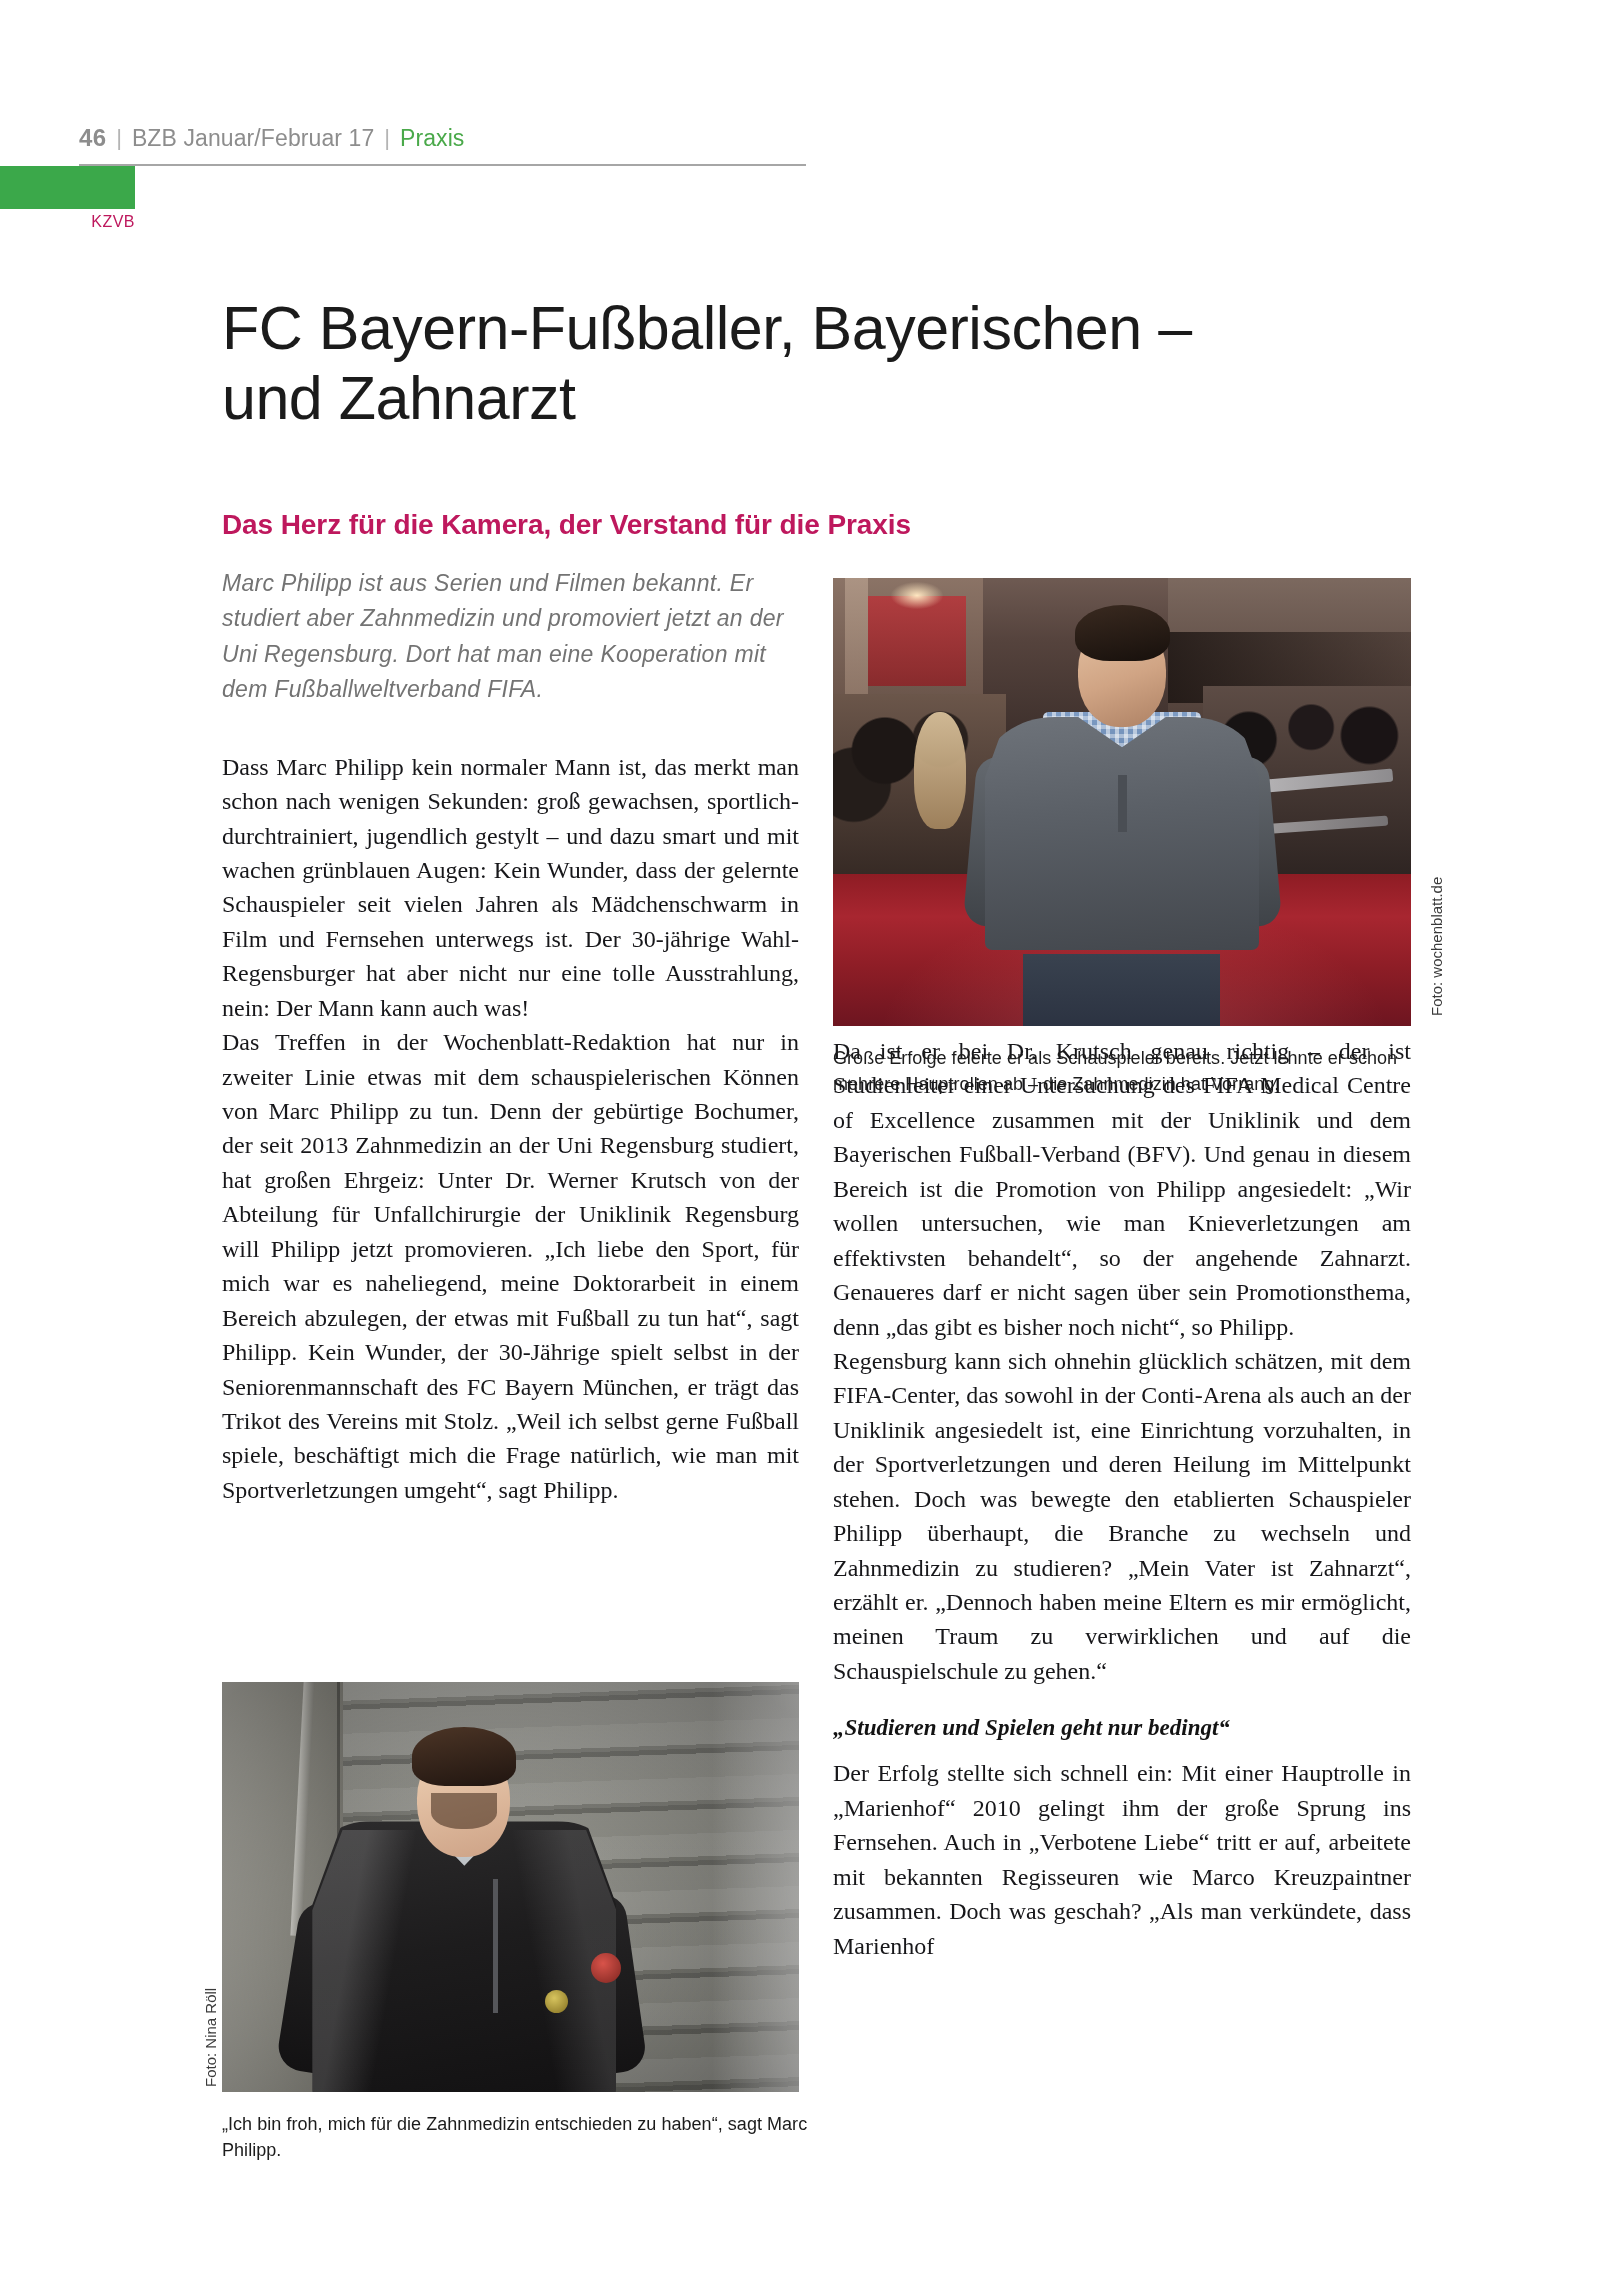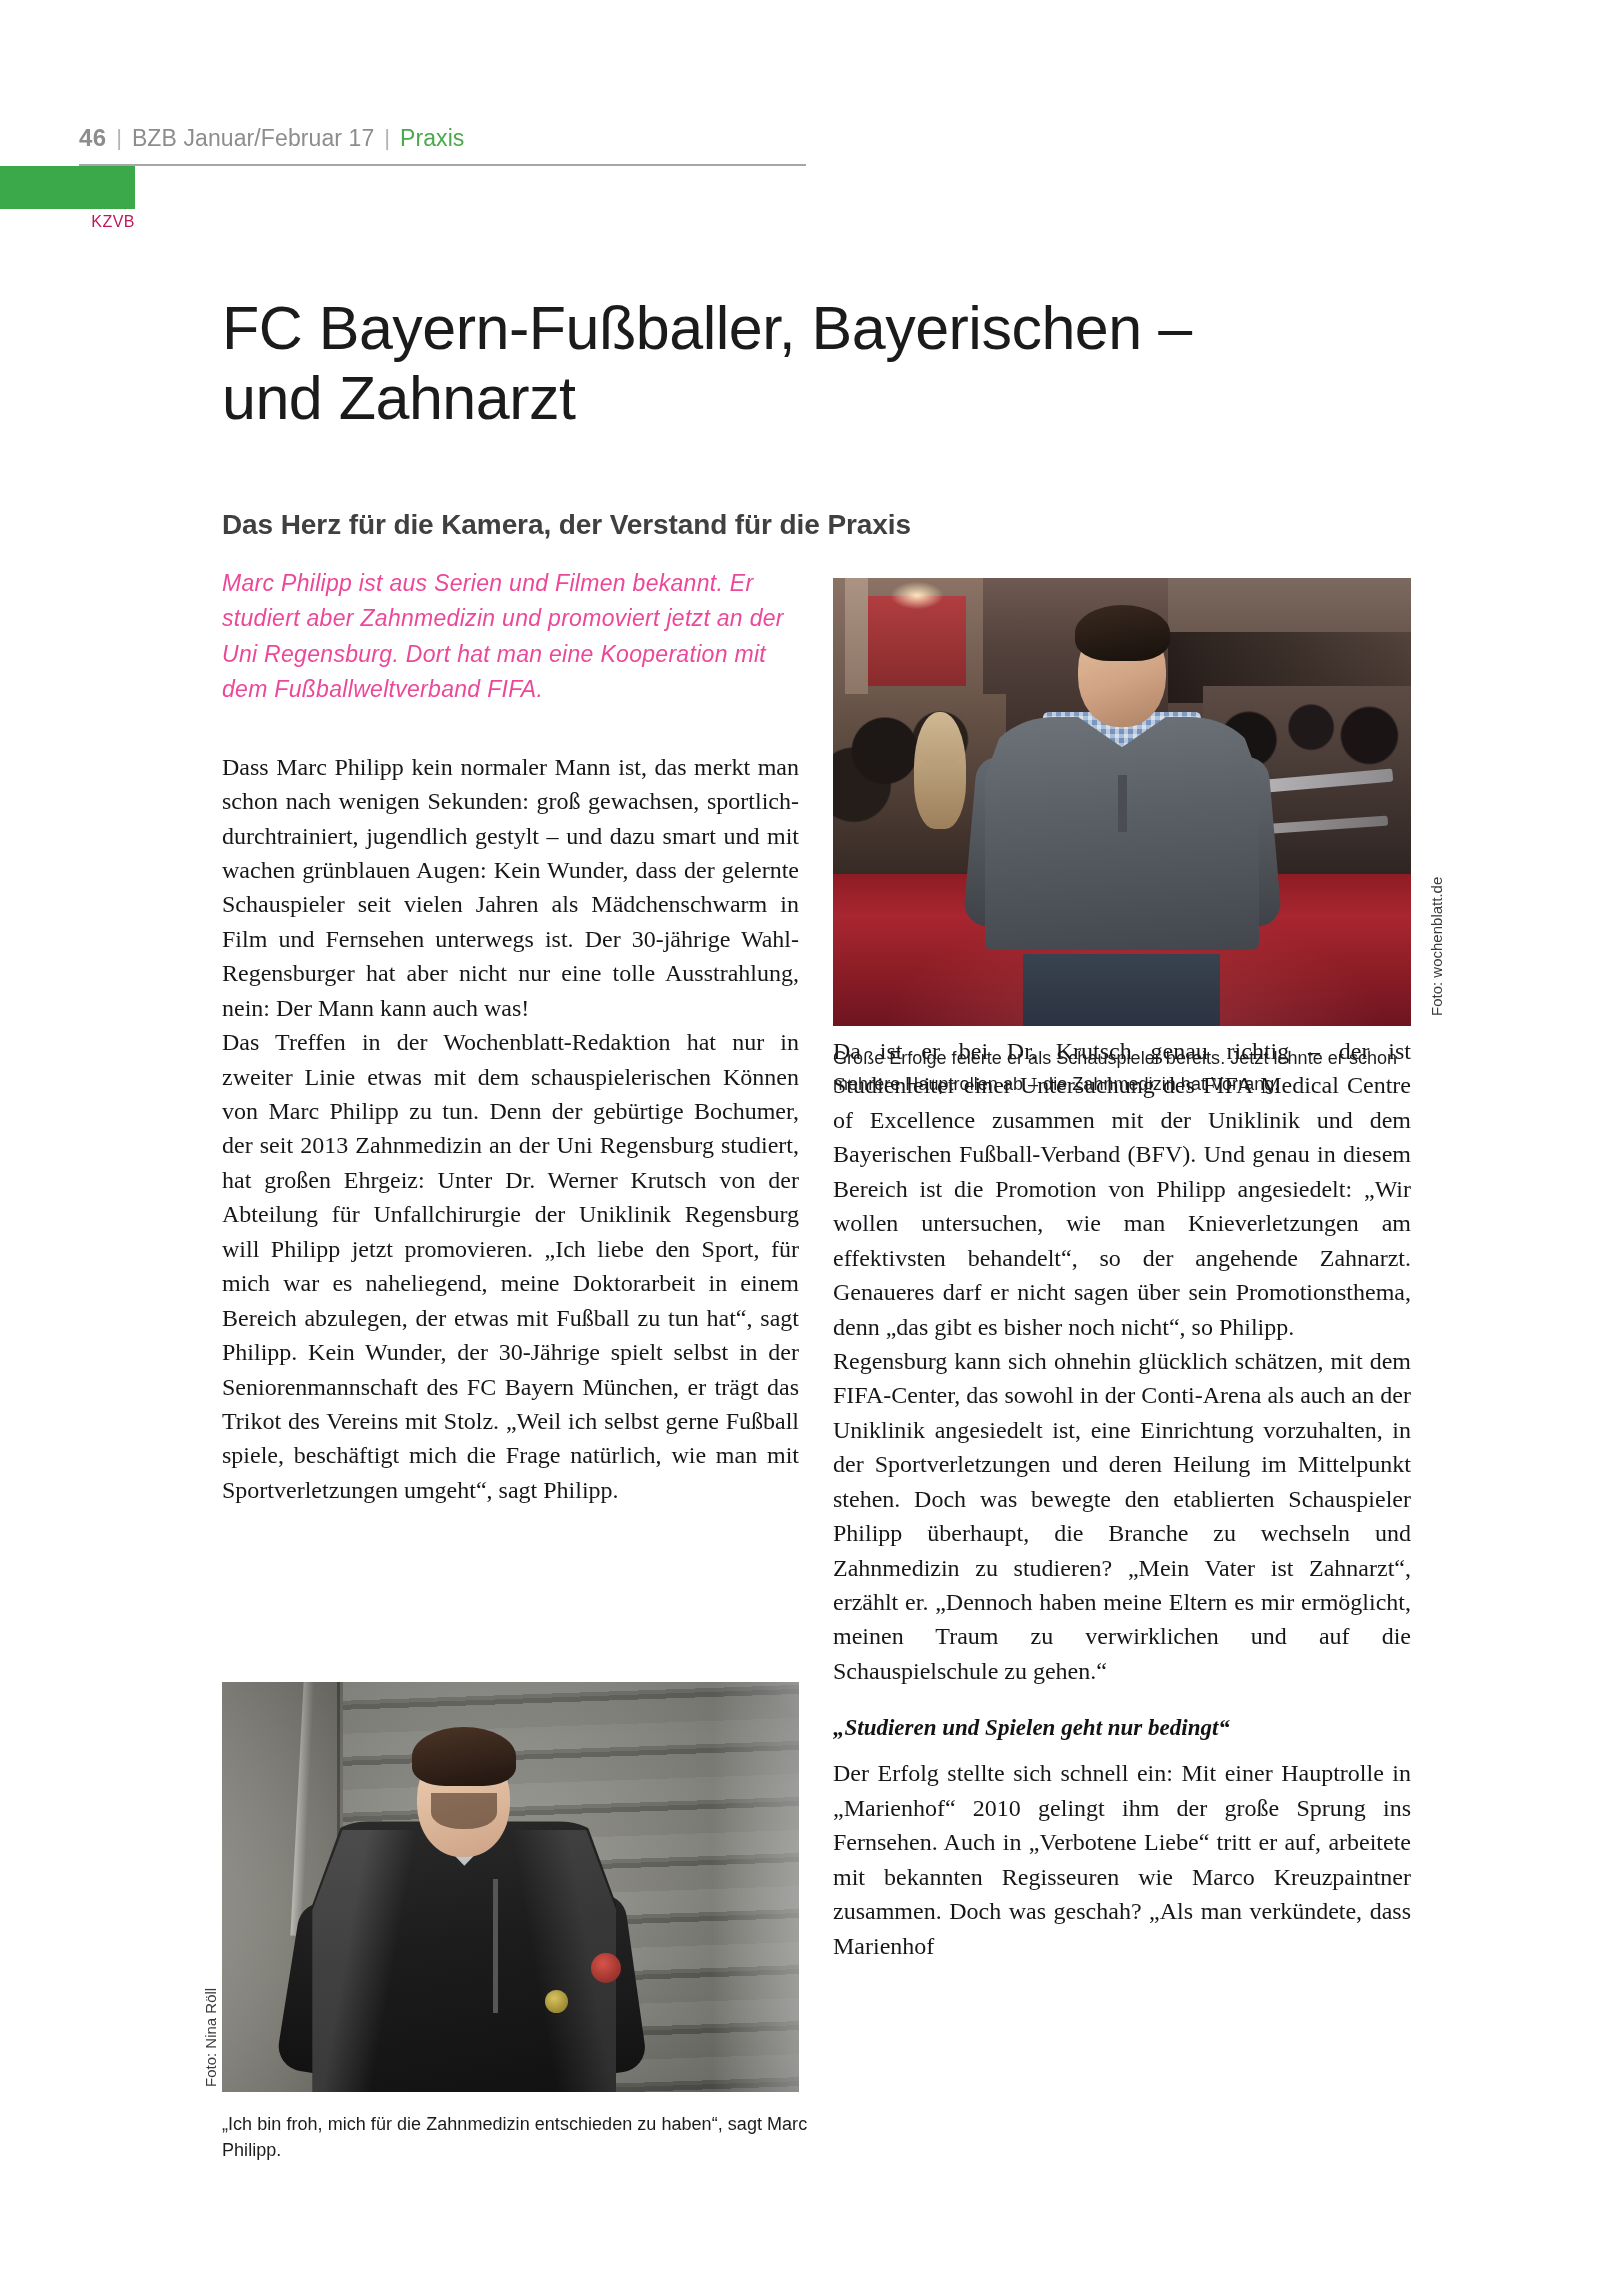--- a/index.html
+++ b/index.html
@@ -82,41 +82,41 @@
     font-weight: 400;
     color: #1b1b1b;
     letter-spacing: -0.5px;
   }
   .subhead {
     position: absolute;
     left: 222px; top: 509px;
     width: 1182px;
     font-size: 28px;
     font-weight: 600;
-    color: #404040;
+    color: #be185d;
     letter-spacing: -0.1px;
   }
 
   
   .col-left {
     position: absolute;
     left: 222px; top: 566px;
     width: 577px;
   }
   .col-right {
     position: absolute;
     left: 833px; top: 1034px;
     width: 578px;
   }
 
   .lead {
     font-size: 23px;
     line-height: 1.54;
     font-style: italic;
-    color: #ec4899;
+    color: #737373;
     letter-spacing: 0.3px;
     font-family: "Liberation Sans", sans-serif;
   }
 
   .body-text {
     font-family: "Liberation Serif", serif;
     font-size: 24px;
     line-height: 1.435;
     color: #17171a;
     text-align: justify;

